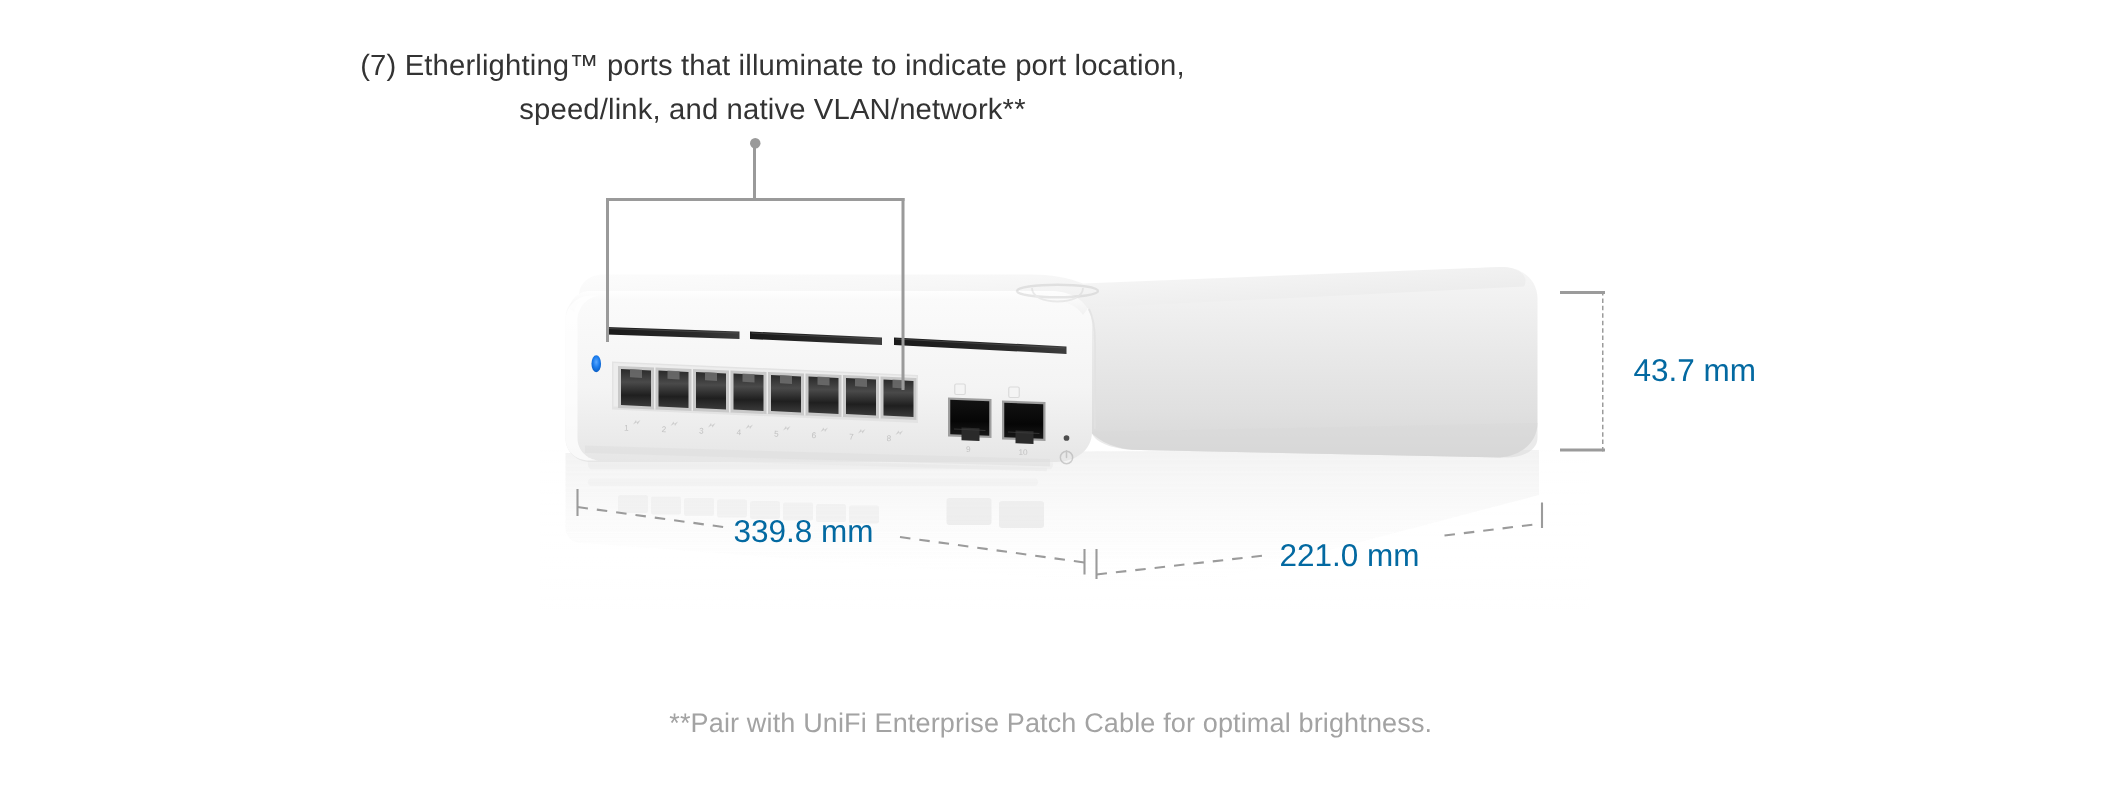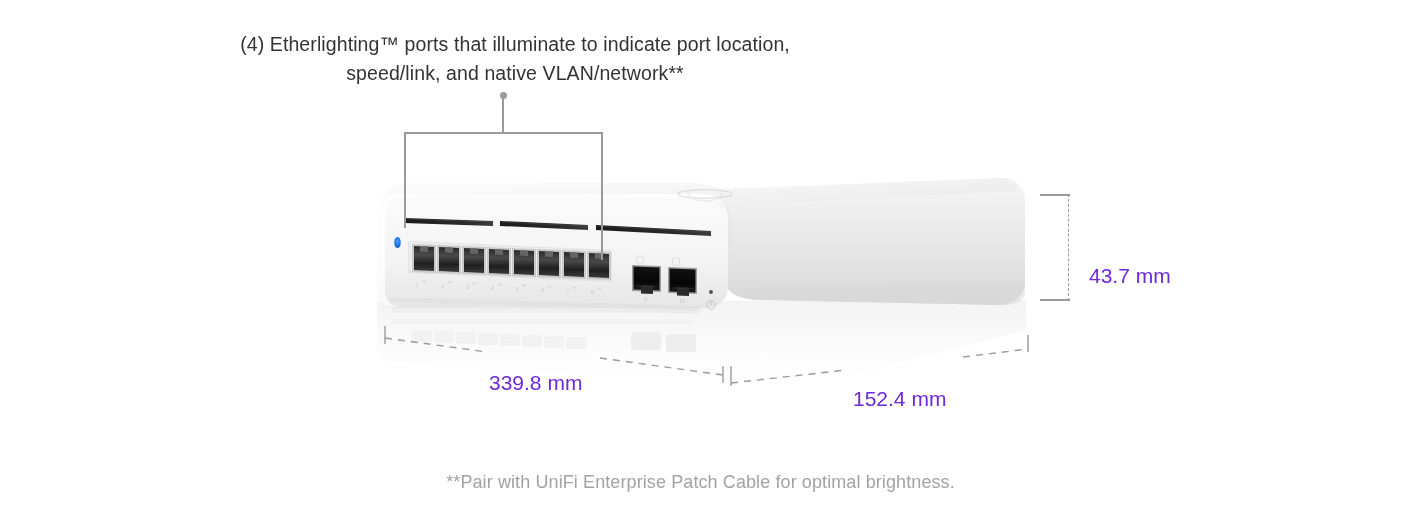--- a/index.html
+++ b/index.html
@@ -95,23 +95,22 @@
     top: 0;
     width: 1401px;
     height: 530px;
     pointer-events: none;
   }
 
   
   .dim-label {
     position: absolute;
     font-size: 21px;
-    color: #6d28d9;
+    color: #0369a1;
     white-space: nowrap;
-    margin-top: 28px;
   }
   .dim-h {   
     left: 1089px;
     top: 236px;
   }
   .dim-w {   
     left: 489px;
     top: 343px;
   }
   .dim-d {   
@@ -416,28 +415,28 @@
       <path d="M 1028,335 L 1028,352" stroke-dasharray="0"></path>
     </g>
   </svg>
 
   <div class="leader-dot"></div>
   <div class="leader-stem"></div>
   <div class="bracket-top"></div>
   <div class="bracket-leg-left"></div>
   <div class="bracket-leg-right"></div>
 
-  <div class="callout-caption">(4) Etherlighting™ ports that illuminate to indicate port location,
+  <div class="callout-caption">(7) Etherlighting™ ports that illuminate to indicate port location,
 speed/link, and native VLAN/network**</div>
 
   <div class="dim-bracket-vline"></div>
   <div class="dim-cap top"></div>
   <div class="dim-cap bot"></div>
 
   <div class="dim-label dim-h">43.7 mm</div>
 
   <div class="dim-label dim-w">339.8 mm</div>
 
-  <div class="dim-label dim-d">152.4 mm</div>
+  <div class="dim-label dim-d">221.0 mm</div>
 
   <div class="footnote">**Pair with UniFi Enterprise Patch Cable for optimal brightness.</div>
 
 </div>
 
 </body></html>

